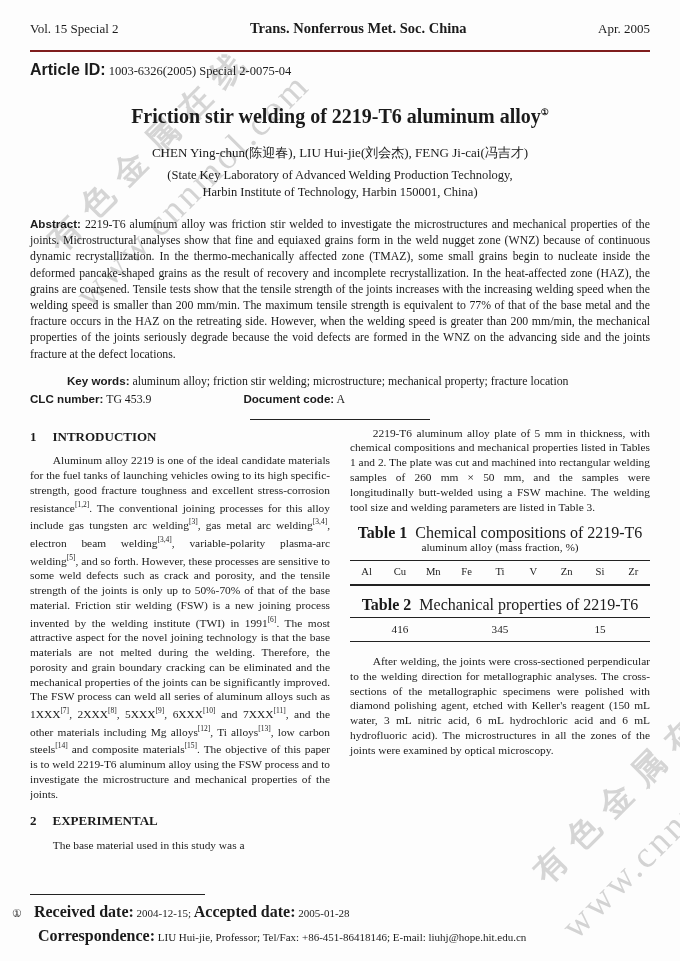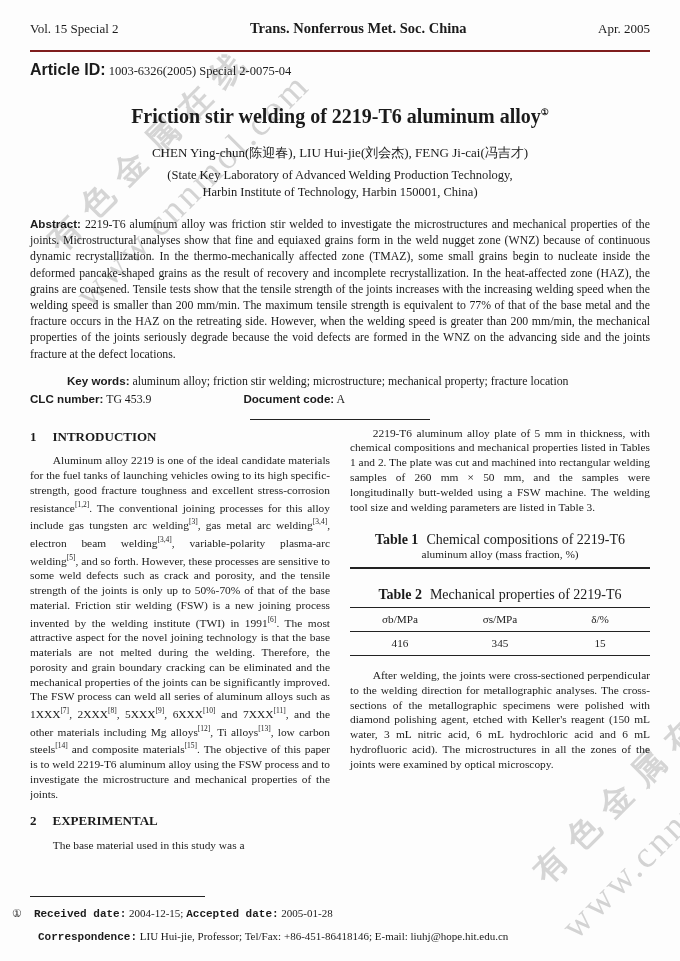--- a/index.html
+++ b/index.html
@@ -50,36 +50,36 @@
   .columns { display:flex; gap:20px; margin-top:4px; height:514px; overflow:hidden; }
   .col { flex:1; font-size:11.4px; line-height:14.8px; text-align:justify; }
 
   .sec { margin:4px 0 9px 0; font-size:13px; font-weight:bold; font-family:"Liberation Serif", serif; }
   .sec .sec-title { margin-left:16px; }
   .sec-exp { margin-top:13px; }
 
   .para { margin:0; text-indent:2em; }
   sup.ref { font-size:7.5px; }
 
-  .tbl-caption { margin-top:18px; text-align:center; font-size:14px; line-height:15px; }
+  .tbl-caption { margin-top:11px; text-align:center; font-size:16px; line-height:15px; }
   .tbl-caption b { margin-right:8px; }
   .tbl-caption2 { text-align:center; font-size:11.3px; line-height:15px; }
   .tbl { border-top:1.8px solid #222; border-bottom:1.8px solid #222; margin:5px 0 4px 0; }
   .trow { display:flex; }
   .thead { border-bottom:1px solid #222; }
   .tbl .tcell { flex:1; text-align:center; padding:4px 0; font-size:10.6px; }
   .tbl-2 .tcell { font-size:11.2px; }
   .after-tbl { margin-top:12px; }
 
   
   .footnote { position:absolute; z-index:1; left:12px; right:30px; bottom:16px; font-size:11px; line-height:15px; }
   .fn-rule { width:175px; border-top:1.2px solid #222; margin:0 0 9px 18px; }
   .fn-marker { margin:0 12px 0 0; }
   .fn-line2 { margin-top:7px; padding-left:26px; }
-  .footnote b { font-family:Liberation Mono, monospace; font-size:11px;margin-top:20px; }
+  .footnote b { font-family:Liberation Serif, serif; font-size:16px;margin-top:20px; }
 </style>
 </head>
 <body>
 
 <div class="page">
 
   <div class="watermark wm-tl" style="color: rgb(204, 204, 204);">
     <div class="wm-cn">有色金属在线</div>
     <div class="wm-url">www.cnnmol.com</div>
   </div>
@@ -149,31 +149,37 @@
       </div>
 
       <div class="col">
         <p class="para">2219-T6 aluminum alloy plate of 5 mm in thickness, with chemical compositions and mechanical properties listed in Tables 1 and 2. The plate was cut and machined into rectangular welding samples of 260 mm × 50 mm, and the samples were longitudinally butt-welded using a FSW machine. The welding tool size and welding parameters are listed in Table 3.</p>
 
         <div class="tbl-caption">
           <b>Table 1</b><span>Chemical compositions of 2219-T6</span>
         </div>
         <div class="tbl-caption2">aluminum alloy  (mass fraction, %)</div>
         <div class="tbl">
+          <div class="trow thead">
+              <span class="tcell">Al</span>
+              <span class="tcell">Cu</span>
+              <span class="tcell">Mn</span>
+              <span class="tcell">Fe</span>
+              <span class="tcell">Ti</span>
+              <span class="tcell">V</span>
+              <span class="tcell">Zn</span>
+              <span class="tcell">Si</span>
+              <span class="tcell">Zr</span>
+            </div>
         </div>
 
         <div class="tbl-caption">
           <b>Table 2</b><span>Mechanical properties of 2219-T6</span>
         </div>
         <div class="tbl tbl-2">
-          <div class="trow thead">
-              <span class="tcell">σb/MPa</span>
-              <span class="tcell">σs/MPa</span>
-              <span class="tcell">δ/%</span>
-            </div>
           <div class="trow">
               <span class="tcell">416</span>
               <span class="tcell">345</span>
               <span class="tcell">15</span>
             </div>
         </div>
 
         <p class="para after-tbl">After welding, the joints were cross-sectioned perpendicular to the welding direction for metallographic analyses. The cross-sections of the metallographic specimens were polished with diamond polishing agent, etched with Keller's reagent (150 mL water, 3 mL nitric acid, 6 mL hydrochloric acid and 6 mL hydrofluoric acid). The microstructures in all the zones of the joints were examined by optical microscopy.</p>
       </div>
 

